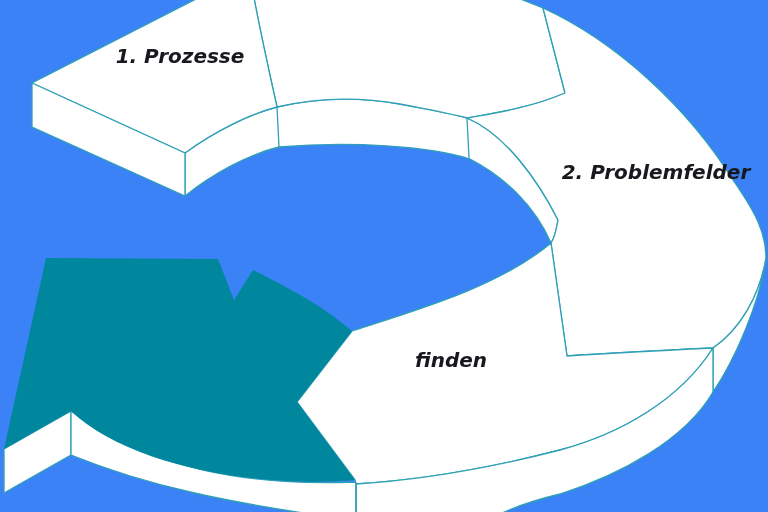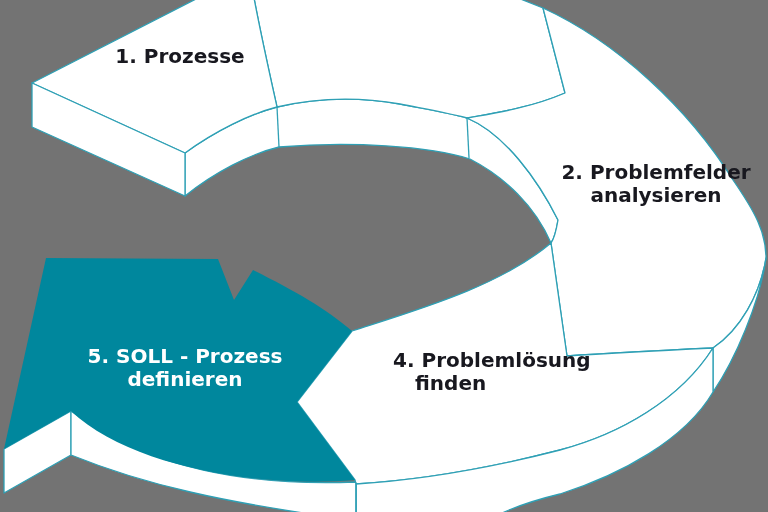--- a/index.html
+++ b/index.html
@@ -1,21 +1,22 @@
 <!DOCTYPE html>
 <html><head>
 <meta charset="utf-8">
 <style>
   html,body{margin:0;padding:0;background:#ffffff;}
   #stage{
     position:relative;
     width:768px;height:512px;
     overflow:hidden;
-    background:#737373;
+    background:#3b82f6;
     font-family:"DejaVu Sans","Liberation Sans",sans-serif;
+    font-style:italic;
   }
   #stage svg{position:absolute;left:0;top:0;}
   .seg{fill:#ffffff;stroke:#2FA0B5;stroke-width:1.3;stroke-linejoin:round;}
   .seam{fill:none;stroke:#2FA0B5;stroke-width:1.3;}
   .arrow{fill:#00879D;stroke:none;}
   .lbl{
     position:absolute;
     font-size:20px;
     font-weight:bold;
     line-height:23px;
@@ -94,26 +95,20 @@
          L4,449 Z"></path>
   </svg>
 
   <div class="lbl" style="left:80px;top:45px;width:200px;">
     <span class="l1">1. Prozesse</span>
   </div>
 
 
   <div class="lbl" style="left:556px;top:161px;width:200px;">
     <span class="l1">2. Problemfelder</span>
-    <span class="l2">analysieren</span>
   </div>
 
   <div class="lbl lbl-left" style="left:393px;top:349px;width:200px;">
-    <span class="l1">4. Problemlösung</span>
     <span class="l2">finden</span>
   </div>
 
-  <div class="lbl lbl-white" style="left:85px;top:345px;width:200px;">
-    <span class="l1">5. SOLL - Prozess</span>
-    <span class="l2">definieren</span>
-  </div>
 
 </div>
 
 </body></html>

